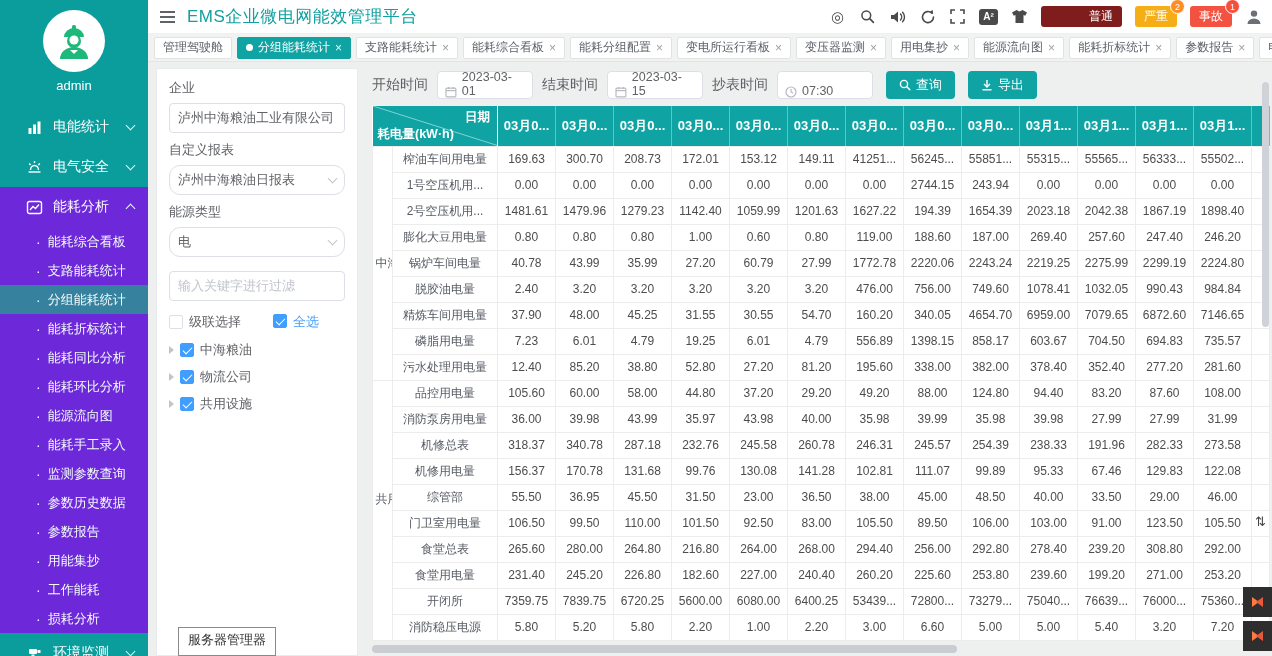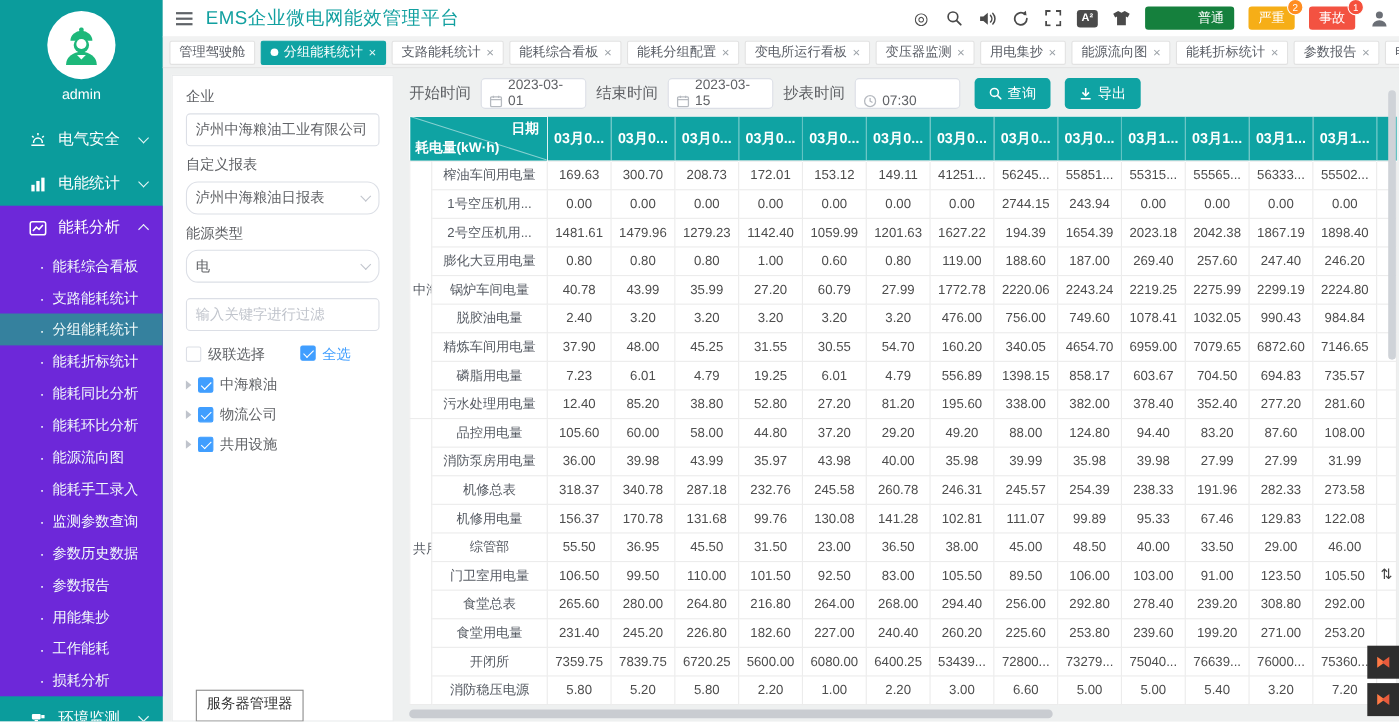--- a/index.html
+++ b/index.html
@@ -25,21 +25,21 @@
 
   
   .main-col { flex:1; display:flex; flex-direction:column; min-width:0; }
   .topbar { height:34px; background:#fff; display:flex; align-items:center; padding:0 10px 0 12px; border-bottom:1px solid #f0f0f0; }
   .hamburger { width:15px; display:flex; flex-direction:column; gap:3px; margin-right:12px; cursor:pointer; }
   .hamburger i { height:2px; background:#5f6368; display:block; }
   .app-title { font-size:17px; color:#12a0a0; font-weight:500; letter-spacing:.5px; }
   .top-icons { margin-left:auto; display:flex; align-items:center; gap:13px; }
   .tico { width:17px; height:17px; display:flex; align-items:center; justify-content:center; color:#4a4a4a; cursor:pointer; font-size:15px; }
   .badge-btn { position:relative; height:21px; border-radius:3px; color:#fff; font-size:12px; padding:0 9px; display:flex; align-items:center; cursor:pointer; }
-  .badge-btn.green { background:#15803d;padding-left:48px; }
+  .badge-btn.green { background:#7f1d1d;padding-left:48px; }
   .badge-btn.amber { background:#f6ae17; }
   .badge-btn.red { background:#f35241; }
   .cnt { position:absolute; top:-7px; right:-8px; min-width:15px; height:15px; border-radius:8px; border:1px solid #fff; color:#fff; font-size:9px; display:flex; align-items:center; justify-content:center; padding:0 3px; }
   .cnt.orange { background:#ff8d21; }
   .cnt.redc { background:#f5503c; }
 
   .tabbar { height:28px; background:#f1f2f2; display:flex; align-items:center; gap:5px; padding:0 6px; border-bottom:1px solid #e4e4e4; overflow:hidden; }
   .tab { height:22px; background:#fff; border:1px solid #e2e2e2; border-radius:2px; display:flex; align-items:center; gap:5px; padding:0 8px; font-size:12px; color:#5a5e66; white-space:nowrap; cursor:pointer; }
   .tab .x { color:#9aa0a6; font-size:12px; line-height:1; }
   .tab.active { background:#0fa3a3; border-color:#0fa3a3; color:#fff; }
@@ -111,37 +111,37 @@
           <circle cx="22" cy="22" r="7" fill="#1db87a"></circle>
           <circle cx="22" cy="21" r="4.6" fill="#ffffff"></circle>
           <path d="M8 40 a14 12 0 0 1 28 0 z" fill="#1db87a"></path>
           <path d="M18 31 l4 4 4 -4 z" fill="#ffffff"></path>
         </svg>
       </div>
       <div class="username">admin</div>
     </div>
     <nav class="menu" id="menu">
         <div class="menu-item">
+          <span class="micon"><svg width="17" height="17" viewBox="0 0 17 17" fill="#fff">
+              <rect x="2.5" y="9" width="3" height="6"></rect>
+              <rect x="7" y="5.5" width="3" height="9.5"></rect>
+              <rect x="11.5" y="2.5" width="3" height="12.5"></rect>
+            </svg></span>
+          <span class="mlabel">电能统计</span>
+          <span class="chev"></span>
+        </div>
+        <div class="menu-item">
           <span class="micon"><svg width="17" height="17" viewBox="0 0 17 17" fill="none" stroke="#fff" stroke-width="1.4">
               <path d="M4.5 11 a4 4.5 0 0 1 8 0"></path>
               <line x1="2.5" y1="13" x2="14.5" y2="13"></line>
               <line x1="8.5" y1="2" x2="8.5" y2="4"></line>
               <line x1="3.2" y1="4.6" x2="4.6" y2="6"></line>
               <line x1="13.8" y1="4.6" x2="12.4" y2="6"></line>
             </svg></span>
           <span class="mlabel">电气安全</span>
-          <span class="chev"></span>
-        </div>
-        <div class="menu-item">
-          <span class="micon"><svg width="17" height="17" viewBox="0 0 17 17" fill="#fff">
-              <rect x="2.5" y="9" width="3" height="6"></rect>
-              <rect x="7" y="5.5" width="3" height="9.5"></rect>
-              <rect x="11.5" y="2.5" width="3" height="12.5"></rect>
-            </svg></span>
-          <span class="mlabel">电能统计</span>
           <span class="chev"></span>
         </div>
         <div class="submenu-block">
           <div class="menu-item">
             <span class="micon"><svg width="17" height="17" viewBox="0 0 17 17">
                 <rect x="1.5" y="2.5" width="14" height="12" rx="2" fill="none" stroke="#fff" stroke-width="1.4"></rect>
                 <polyline points="4,11 7,7.5 9.5,9.5 13,5.5" fill="none" stroke="#fff" stroke-width="1.4"></polyline>
               </svg></span>
             <span class="mlabel">能耗分析</span>
             <span class="chev up"></span>

